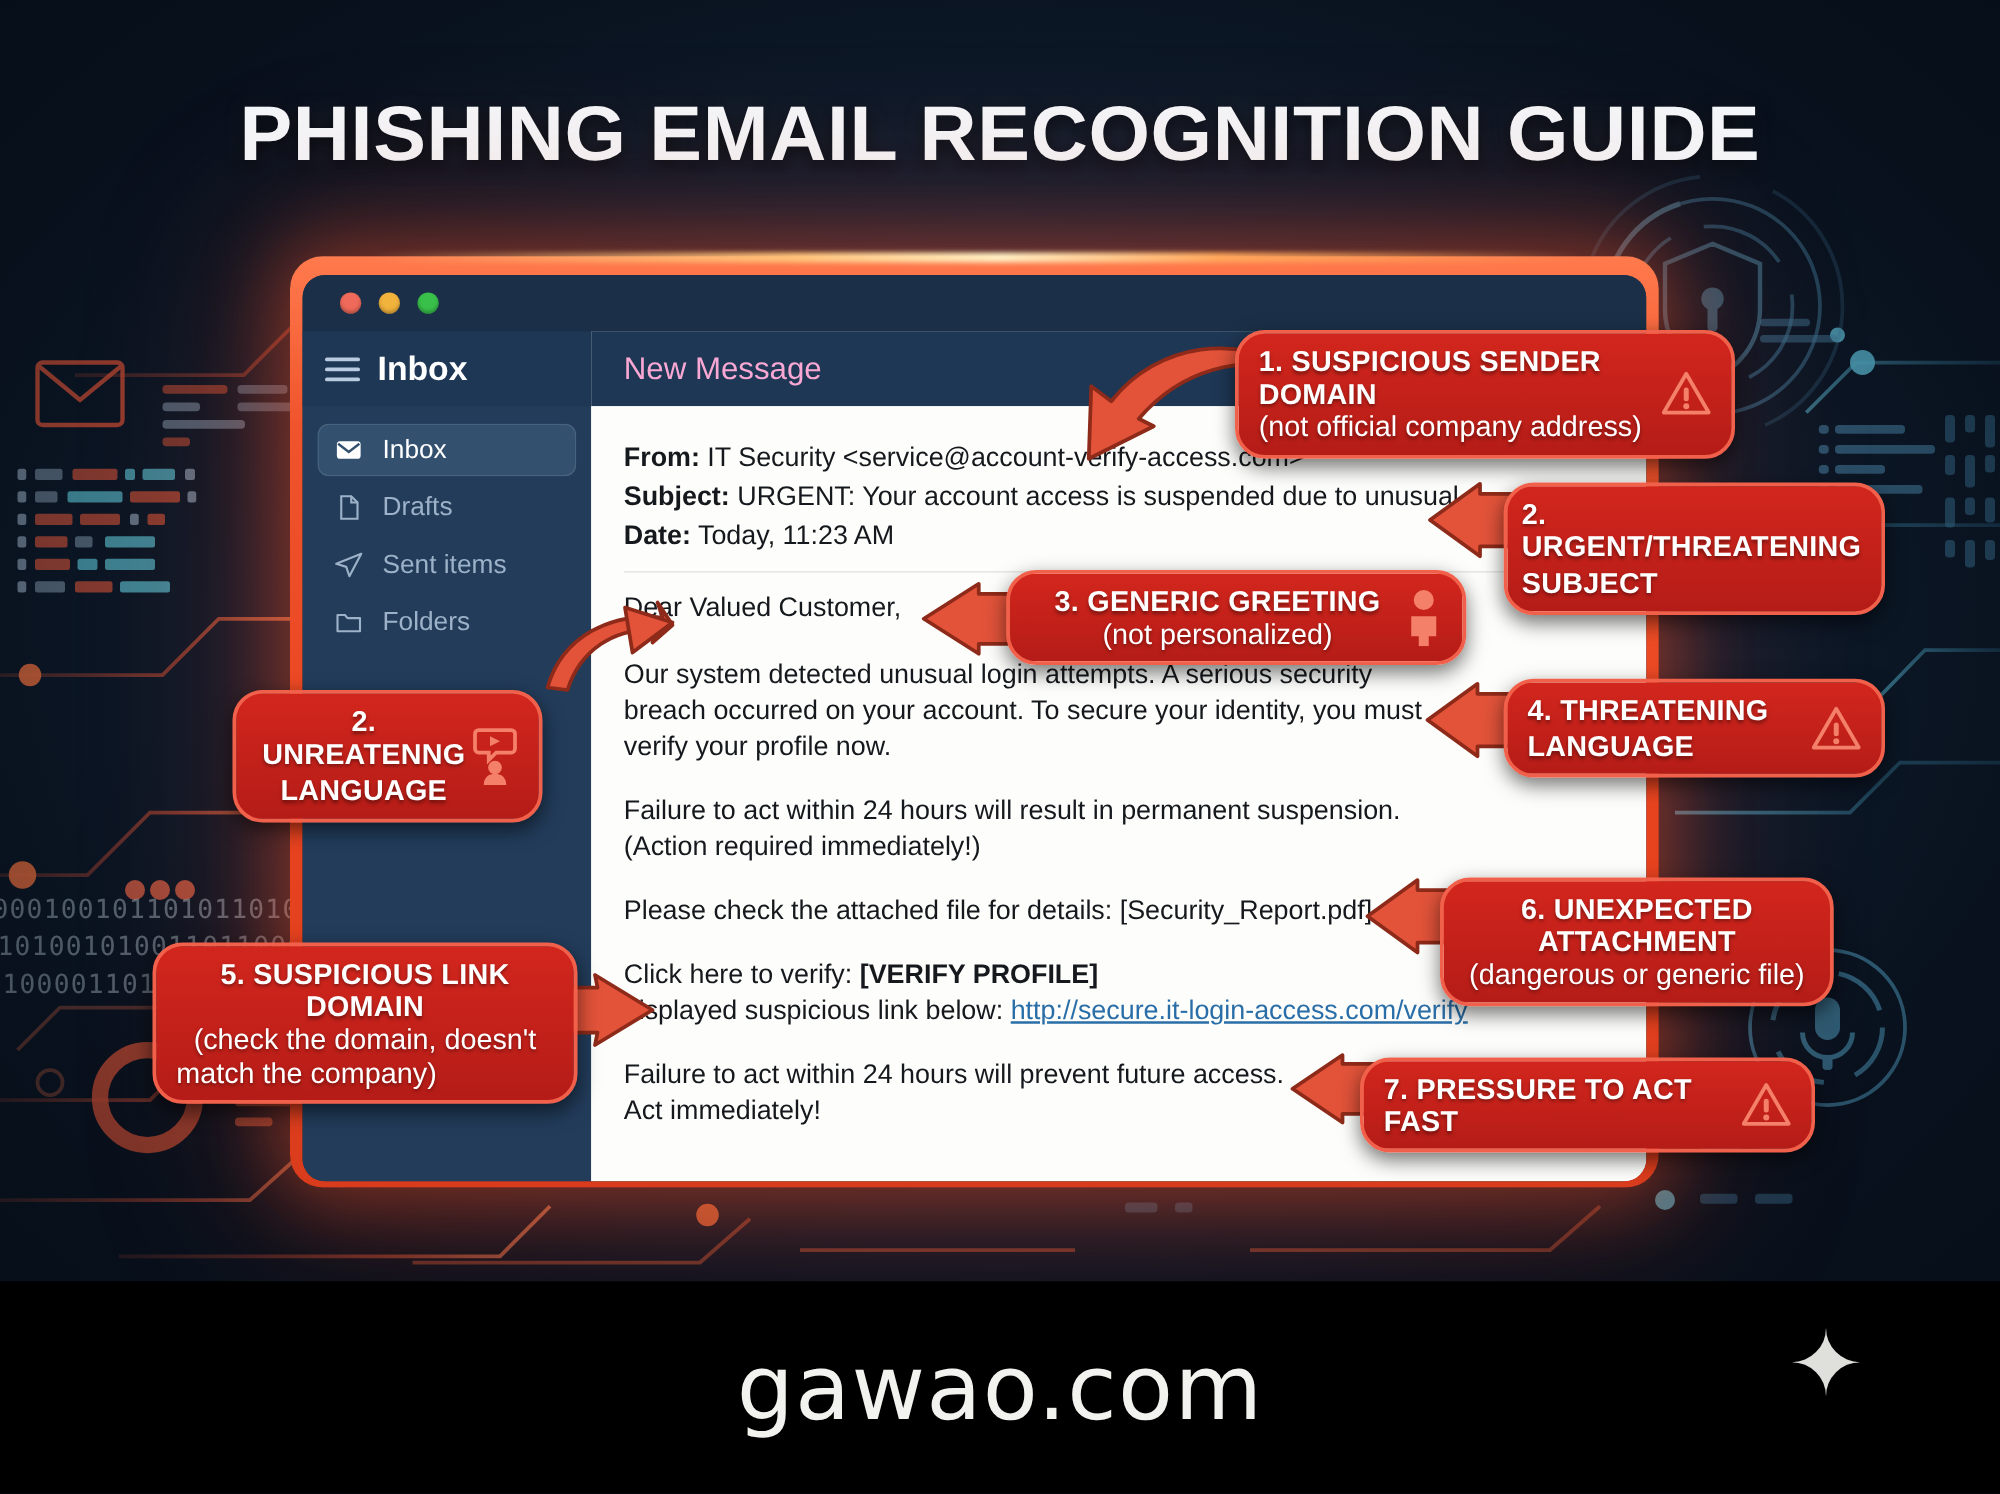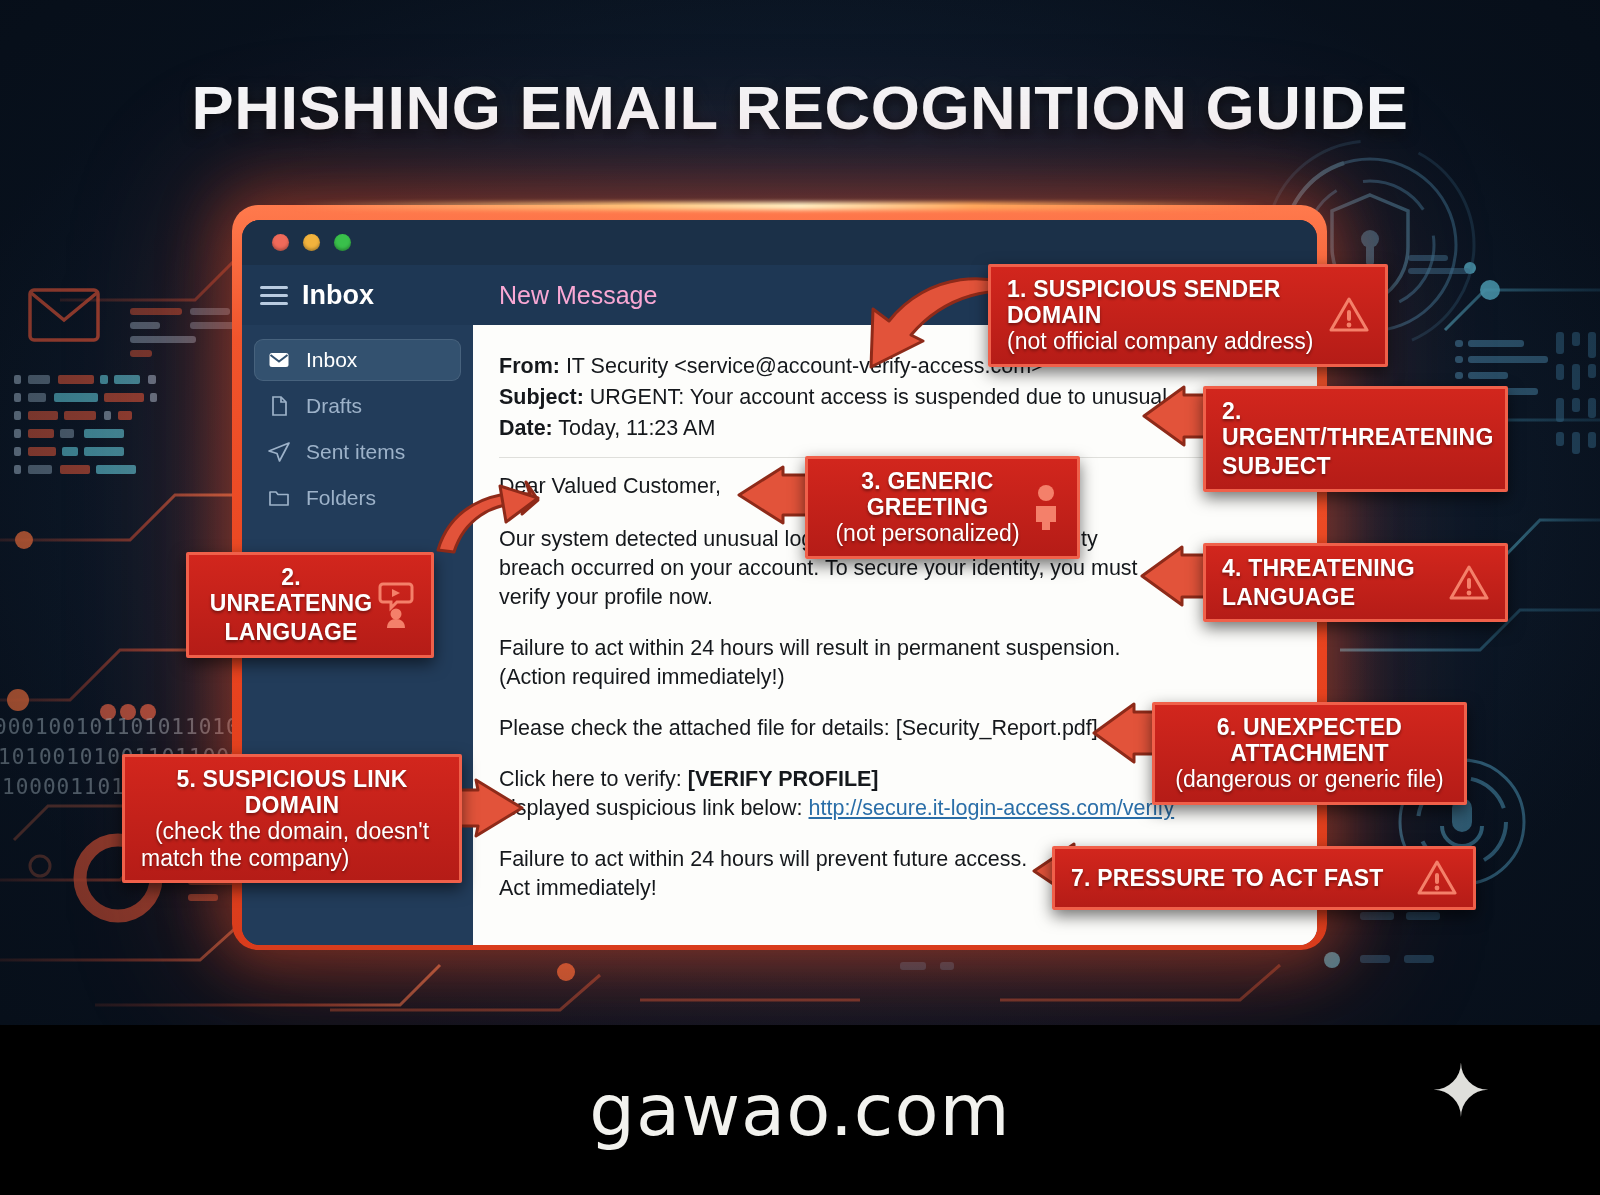--- a/index.html
+++ b/index.html
@@ -74,25 +74,25 @@
   .mail-meta{font-size:21.5px;color:#15181c;line-height:31px;}
   .mail-meta b{font-weight:bold;}
   .divider{height:1px;background:#dfdfdb;margin:13px 0 14px 0;}
   .mail-text{font-size:21.5px;color:#15181c;line-height:29px;}
   .mail-text p{margin:0 0 22px 0;}
   .lnk{color:#2a6ea8;text-decoration:underline;}
   .bold{font-weight:bold;}
 
   
   .callout{
-    position:absolute;border-radius:2px;
+    position:absolute;border-radius:24px;
     background:linear-gradient(180deg,#d2261d 0%,#b51c17 100%);
     border:3px solid #f0604a;
     box-shadow:0 6px 16px rgba(0,0,0,.55);
-    color:#fff;padding:9px 16px;display:flex;align-items:center;gap:0;
+    color:#fff;padding:9px 16px;display:flex;align-items:center;gap:0;justify-content:flex-end;
   }
   .callout .txt{line-height:1.14;}
   .callout .l1{font-size:23px;font-weight:bold;letter-spacing:.2px;
                text-shadow:0 2px 3px rgba(0,0,0,.4);}
   .callout .l2{font-size:23px;font-weight:normal;text-shadow:0 2px 3px rgba(0,0,0,.4);}
   .callout .l1.center,.callout .l2.center{text-align:center;}
   .ico-warn{width:40px;height:40px;flex:none;}
   .ico-person{width:30px;height:46px;flex:none;}
   .ico-chat{width:38px;height:46px;flex:none;}
 
@@ -458,21 +458,21 @@
   </svg>
 </div>
 
 <div class="callout" style="left:1203px;top:386px;width:305px;">
   <div class="txt">
     <div class="l1">2. URGENT/THREATENING</div>
     <div class="l1" style="margin-top:3px;">SUBJECT</div>
   </div>
 </div>
 
-<div class="callout" style="left:805px;top:456px;width:275px;">
+<div class="callout" style="left:805px;top:456px;width:368px;">
   <div class="txt" style="flex:1;">
     <div class="l1 center">3. GENERIC GREETING</div>
     <div class="l2 center">(not personalized)</div>
   </div>
   <svg class="ico-person" viewBox="0 0 30 46">
     <circle cx="15" cy="9" r="8" fill="#f4806a"></circle>
     <path d="M5 22 h20 v16 h-6 v8 h-8 v-8 H5 z" fill="#f4806a"></path>
   </svg>
 </div>
 
@@ -509,21 +509,21 @@
   </div>
 </div>
 
 <div class="callout" style="left:1152px;top:702px;width:315px;">
   <div class="txt" style="flex:1;">
     <div class="l1 center">6. UNEXPECTED ATTACHMENT</div>
     <div class="l2 center">(dangerous or generic file)</div>
   </div>
 </div>
 
-<div class="callout" style="left:1052px;top:846px;width:424px;">
+<div class="callout" style="left:1088px;top:846px;width:364px;">
   <div class="txt" style="flex:1;">
     <div class="l1">7. PRESSURE TO ACT FAST</div>
   </div>
   <svg class="ico-warn" viewBox="0 0 40 40">
     <path d="M20 4 L38 35 H2 z" fill="none" stroke="#f4806a" stroke-width="3" stroke-linejoin="round"></path>
     <rect x="18" y="15" width="4" height="11" rx="2" fill="#f4806a"></rect>
     <circle cx="20" cy="30" r="2.4" fill="#f4806a"></circle>
   </svg>
 </div>
 

